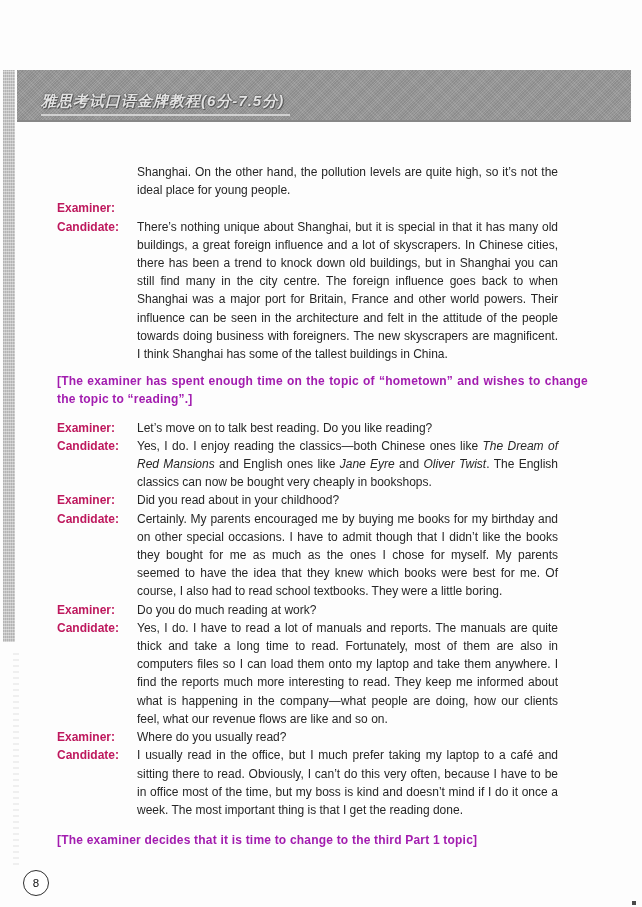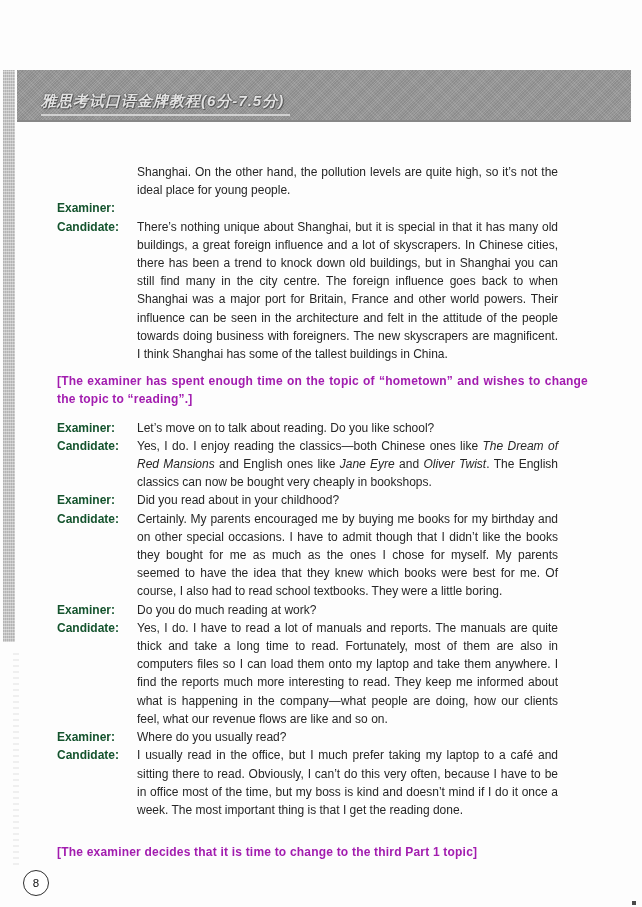--- a/index.html
+++ b/index.html
@@ -57,35 +57,35 @@
     width: 531px;
     font-size: 12px;
     line-height: 18.2px;
     color: #262626;
   }
   .row { display: flex; }
   .label {
     flex: 0 0 80px;
     width: 80px;
     font-weight: bold;
-    color: #14532d;
+    color: #be185d;
   }
   .text {
     flex: 0 0 421px;
     width: 421px;
     text-align: justify;
   }
   .note {
     font-weight: bold;
     color: #a21caf;
     text-align: justify;
     letter-spacing: .2px;
     margin: 9px 0 10px 0;
   }
-  .note.last { margin-top: 24px; margin-bottom: 0; }
+  .note.last { margin-top: 12px; margin-bottom: 0; }
   .page-badge {
     position: absolute;
     left: 23px; top: 870px;
     width: 26px; height: 26px;
     border: 1.5px solid #2e2e2e;
     border-radius: 50%;
     display: flex;
     align-items: center;
     justify-content: center;
     font-size: 11.5px;
@@ -124,21 +124,21 @@
 
     <div class="row">
       <span class="label">Candidate:</span>
       <span class="text"><span>There’s nothing unique about Shanghai, but it is special in that it has many old buildings, a great foreign influence and a lot of skyscrapers. In Chinese cities, there has been a trend to knock down old buildings, but in Shanghai you can still find many in the city centre. The foreign influence goes back to when Shanghai was a major port for Britain, France and other world powers. Their influence can be seen in the architecture and felt in the attitude of the people towards doing business with foreigners. The new skyscrapers are magnificent. I think Shanghai has some of the tallest buildings in China.</span></span>
     </div>
 
     <p class="note"><span>[The examiner has spent enough time on the topic of “hometown” and wishes to change the topic to “reading”.]</span></p>
 
     <div class="row">
       <span class="label">Examiner:</span>
-      <span class="text"><span>Let’s move on to talk about reading. Do you like school?</span></span>
+      <span class="text"><span>Let’s move on to talk best reading. Do you like reading?</span></span>
     </div>
 
     <div class="row">
       <span class="label">Candidate:</span>
       <span class="text"><span>Yes, I do. I enjoy reading the classics—both Chinese ones like </span><span style="font-style: italic;">The Dream of Red Mansions</span><span> and English ones like </span><span style="font-style: italic;">Jane Eyre</span><span> and </span><span style="font-style: italic;">Oliver Twist</span><span>. The English classics can now be bought very cheaply in bookshops.</span></span>
     </div>
 
     <div class="row">
       <span class="label">Examiner:</span>
       <span class="text"><span>Did you read about in your childhood?</span></span>

